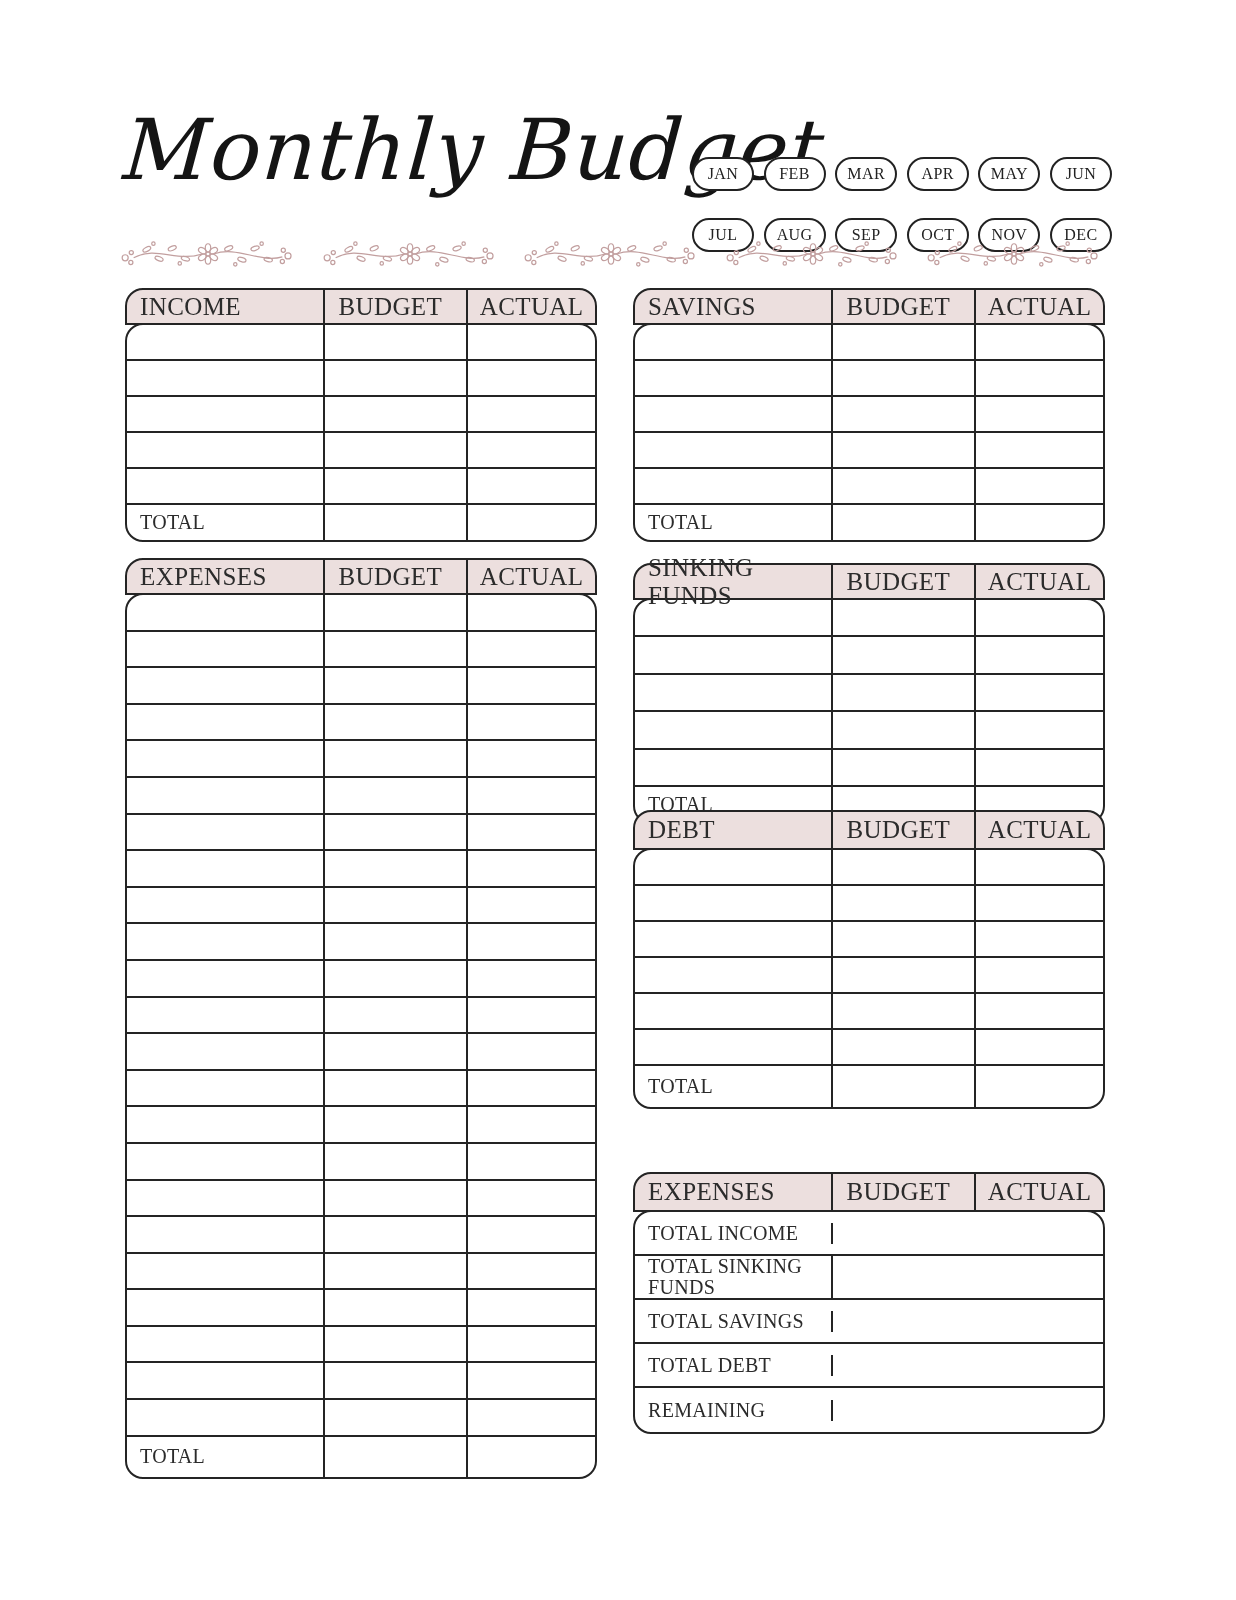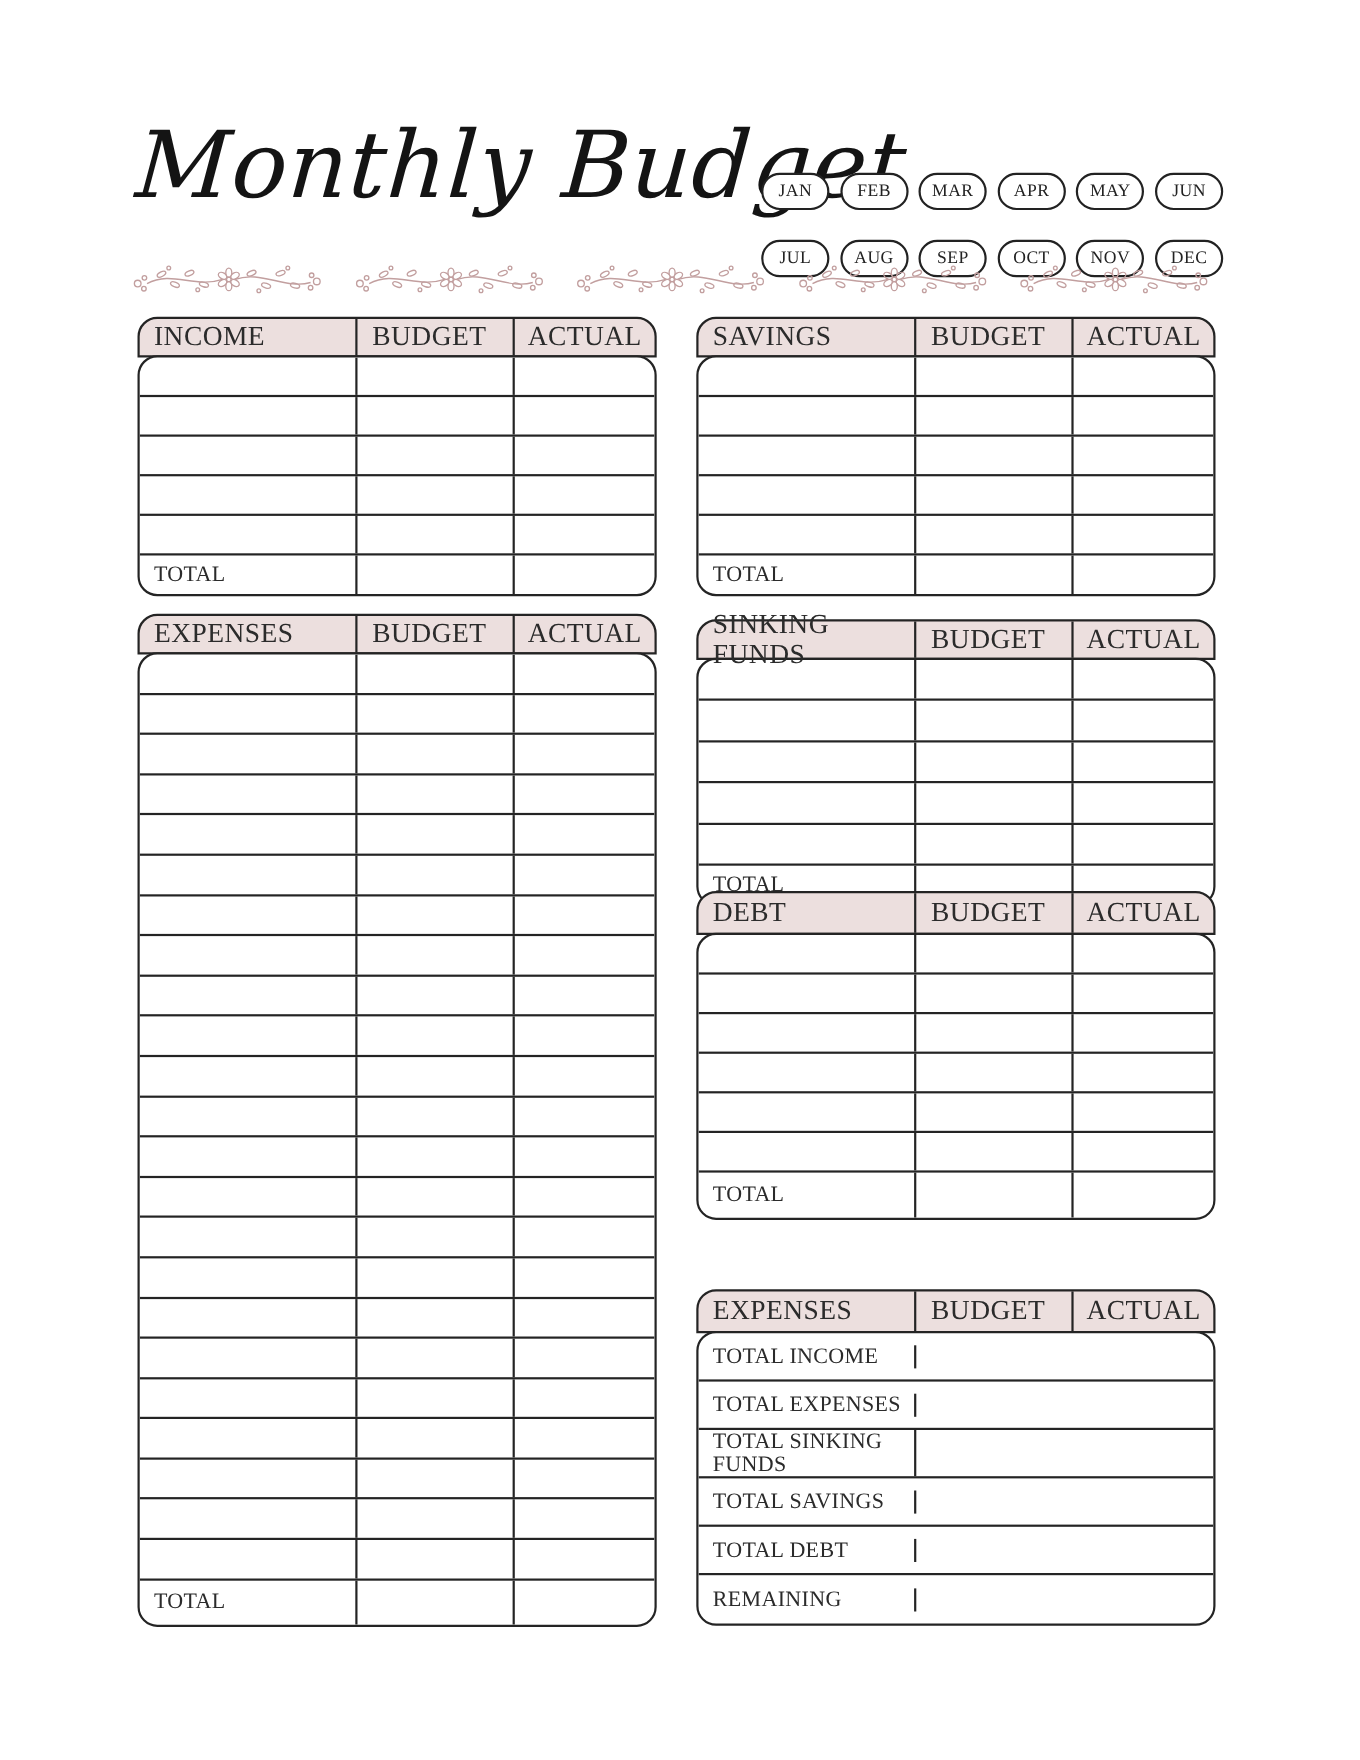--- a/index.html
+++ b/index.html
@@ -455,25 +455,20 @@
       <div class="c c3">ACTUAL</div>
     </div>
     <div class="t-body">
       <div class="rows-wrap">
           <div class="t-row">
             <div class="c c1 label-c">TOTAL INCOME</div>
             <div class="c c2"></div>
             <div class="c c3"></div>
           </div>
           <div class="t-row">
-            <div class="c c1 label-c">TOTAL EXPENSES</div>
-            <div class="c c2"></div>
-            <div class="c c3"></div>
-          </div>
-          <div class="t-row">
             <div class="c c1 label-c">TOTAL SINKING FUNDS</div>
             <div class="c c2"></div>
             <div class="c c3"></div>
           </div>
           <div class="t-row">
             <div class="c c1 label-c">TOTAL SAVINGS</div>
             <div class="c c2"></div>
             <div class="c c3"></div>
           </div>
           <div class="t-row">

